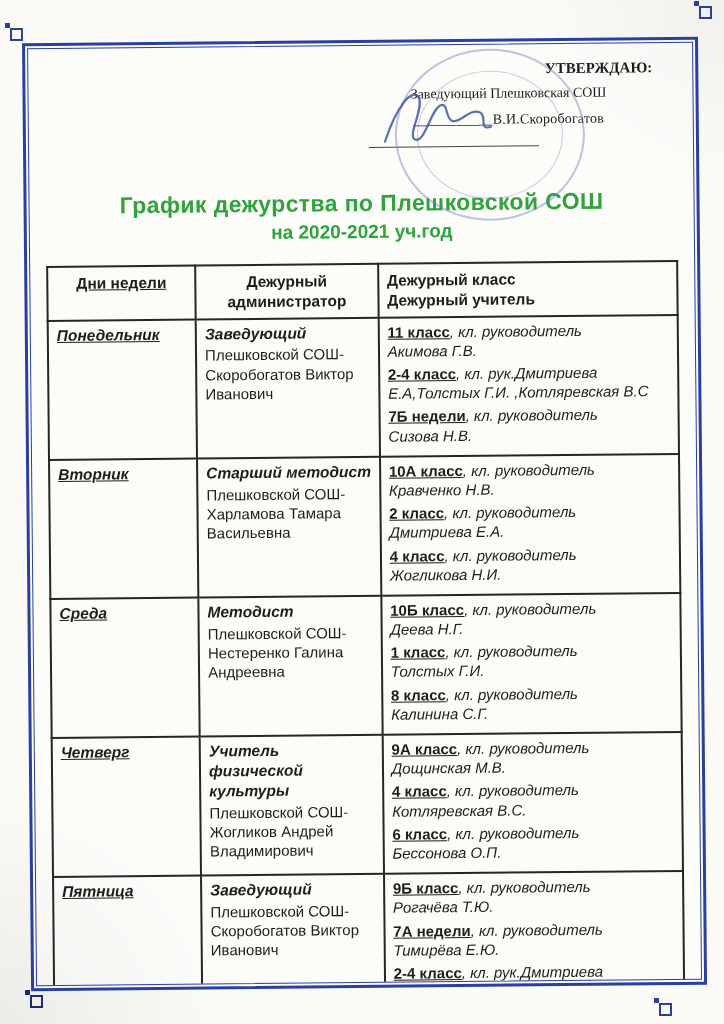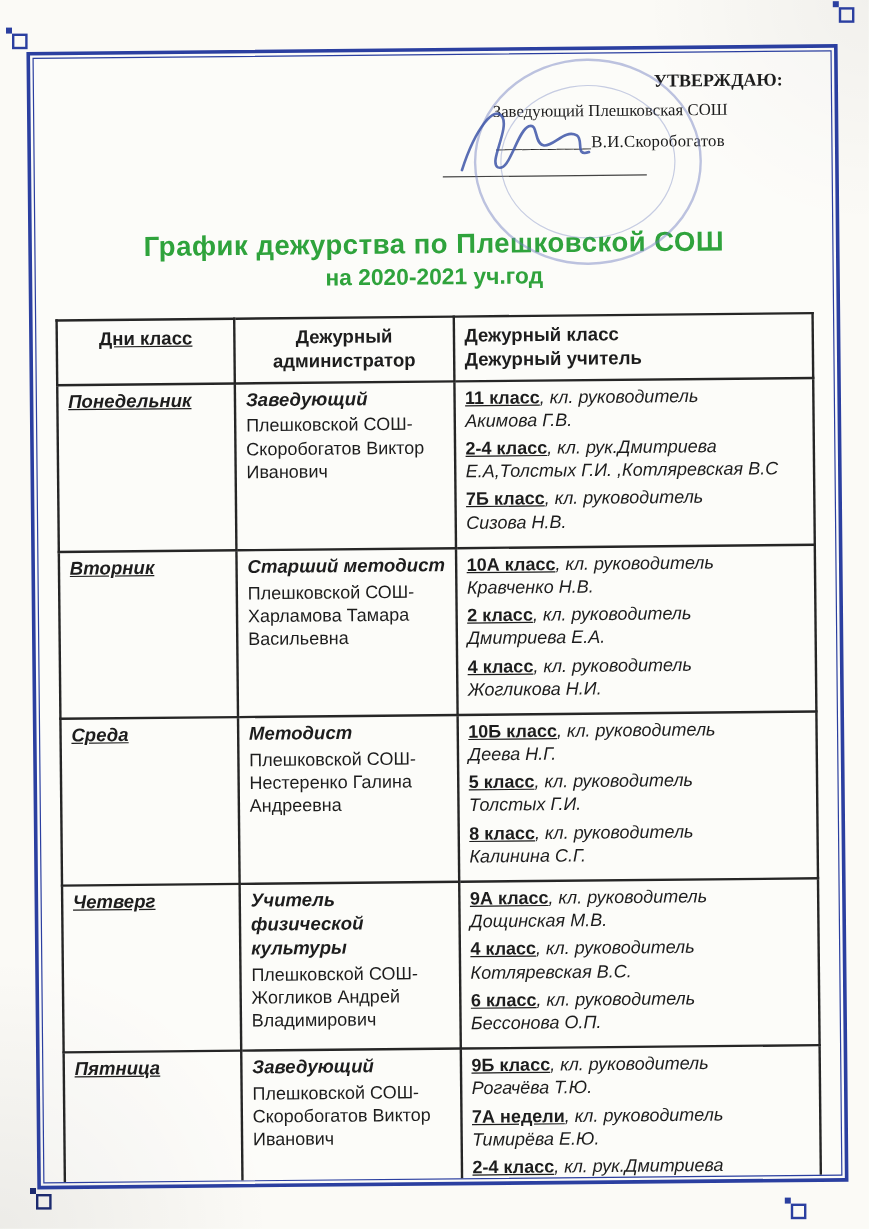--- a/index.html
+++ b/index.html
@@ -108,21 +108,21 @@
     <div class="title-line2">на 2020-2021 уч.год</div>
 
     <table class="schedule">
       <colgroup>
         <col style="width:23.5%">
           <col style="width:29%">
           <col style="width:47.5%">
       </colgroup>
       <thead>
         <tr>
-          <th class="h-days"><span>Дни класс</span></th>
+          <th class="h-days"><span>Дни недели</span></th>
           <th class="pre">Дежурный
 администратор</th>
           <th class="h-duty pre">Дежурный класс
 Дежурный учитель</th>
         </tr>
       </thead>
       <tbody>
 
         <tr>
           <td>
@@ -132,21 +132,21 @@
             <div class="role pre">Заведующий</div>
             <div class="rest pre">Плешковской СОШ-
 Скоробогатов Виктор
 Иванович</div>
           </td>
           <td>
             <div class="duty"><span class="cls">11 класс</span><span class="desc">, кл. руководитель
 Акимова Г.В.</span></div>
             <div class="duty"><span class="cls">2-4 класс</span><span class="desc">, кл. рук.Дмитриева
 Е.А,Толстых Г.И. ,Котляревская В.С</span></div>
-            <div class="duty"><span class="cls">7Б класс</span><span class="desc">, кл. руководитель
+            <div class="duty"><span class="cls">7Б недели</span><span class="desc">, кл. руководитель
 Сизова Н.В.</span></div>
           </td>
         </tr>
 
         <tr>
           <td>
               <div class="day">Вторник</div>
             </td>
           <td>
             <div class="role pre">Старший методист</div>
@@ -170,21 +170,21 @@
             </td>
           <td>
             <div class="role pre">Методист</div>
             <div class="rest pre">Плешковской СОШ-
 Нестеренко Галина
 Андреевна</div>
           </td>
           <td>
             <div class="duty"><span class="cls">10Б класс</span><span class="desc">, кл. руководитель
 Деева Н.Г.</span></div>
-            <div class="duty"><span class="cls">5 класс</span><span class="desc">, кл. руководитель
+            <div class="duty"><span class="cls">1 класс</span><span class="desc">, кл. руководитель
 Толстых Г.И.</span></div>
             <div class="duty"><span class="cls">8 класс</span><span class="desc">, кл. руководитель
 Калинина С.Г.</span></div>
           </td>
         </tr>
 
         <tr>
           <td>
               <div class="day">Четверг</div>
             </td>

